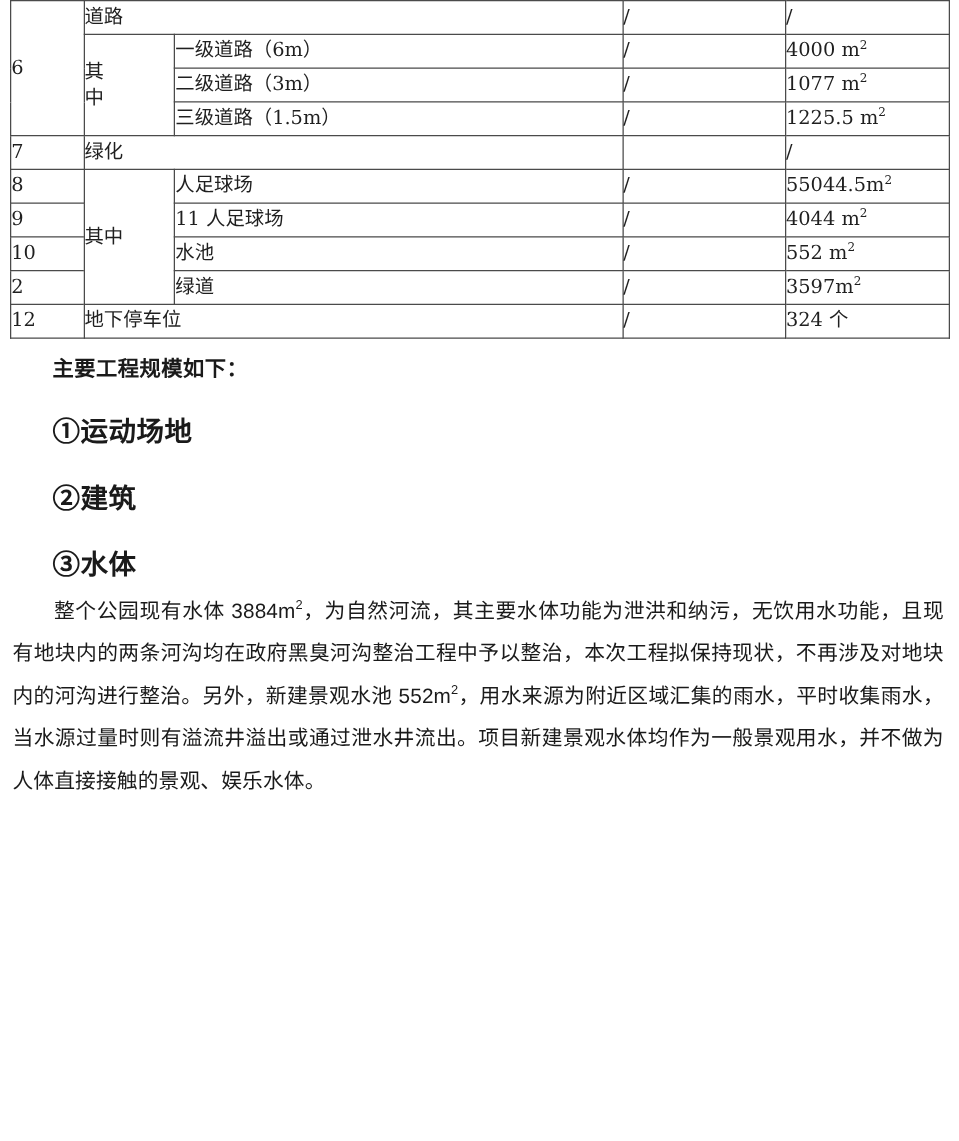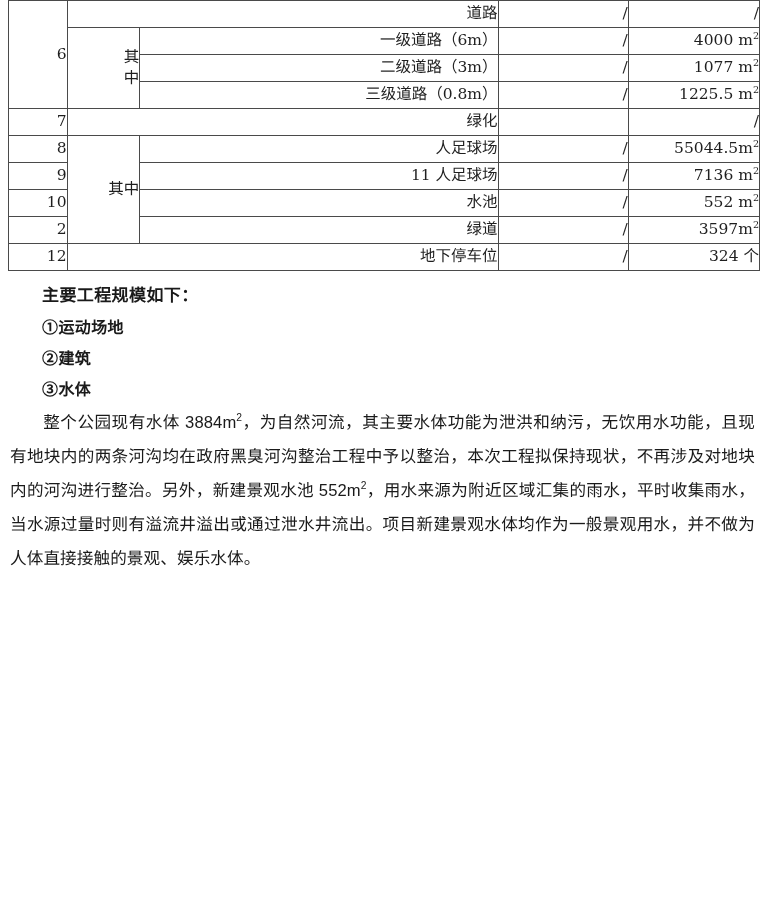--- a/index.html
+++ b/index.html
@@ -28,21 +28,21 @@
   .spec-table {
     width: 752px;
     margin: 0 0 0 8px;
     border-collapse: collapse;
     table-layout: fixed;
     font-family: "DejaVu Serif", "Liberation Serif", serif;
   }
   .spec-table td {
     border: 1px solid #4a4a4a;
     padding: 0;
-    text-align: right;
+    text-align: left;
     vertical-align: middle;
     font-size: 15.5px;
     line-height: 1.12;
     height: 26px;
     color: #1f1f1f;
     background: #fff;
   }
   .col-no    { width: 58px; }
   .col-group { width: 72px; }
   .col-item  { width: 355px; }
@@ -75,22 +75,22 @@
   .lead-heading {
     font-weight: bold;
     font-size: 17px;
     margin: 12px 0 0 0;
     padding-left: 32px;
     letter-spacing: 0.4px;
     line-height: 1.5;
   }
   .sec-heading {
     font-weight: bold;
-    font-size: 16px;
-    margin: 7px 0 0 0;
+    font-size: 22px;
+    margin: 20px 0 0 0;
     padding-left: 32px;
     letter-spacing: 0.4px;
     line-height: 1.5;
   }
   .para {
     font-size: 16.6px;
     line-height: 2.05;
     margin: 4px 0 0 0;
     text-align: justify;
     text-justify: inter-ideograph;
@@ -131,21 +131,21 @@
         <td class="val-num"><span>4000 m</span><sup>2</sup></td>
       </tr>
 
       <tr>
         <td>二级道路（3m）</td>
         <td class="slash">/</td>
         <td class="val-num"><span>1077 m</span><sup>2</sup></td>
       </tr>
 
       <tr>
-        <td>三级道路（0.8m）</td>
+        <td>三级道路（1.5m）</td>
         <td class="slash">/</td>
         <td class="val-num"><span>1225.5 m</span><sup>2</sup></td>
       </tr>
 
       <tr>
         <td>7</td>
         <td colspan="2">绿化</td>
         <td></td>
         <td class="slash">/</td>
       </tr>
@@ -155,21 +155,21 @@
         <td rowspan="4">其中</td>
         <td>人足球场</td>
         <td class="slash">/</td>
         <td class="val-num"><span>55044.5m</span><sup>2</sup></td>
       </tr>
 
       <tr>
         <td>9</td>
         <td>11 人足球场</td>
         <td class="slash">/</td>
-        <td class="val-num"><span>7136 m</span><sup>2</sup></td>
+        <td class="val-num"><span>4044 m</span><sup>2</sup></td>
       </tr>
 
       <tr>
         <td>10</td>
         <td>水池</td>
         <td class="slash">/</td>
         <td class="val-num"><span>552 m</span><sup>2</sup></td>
       </tr>
 
       <tr>

